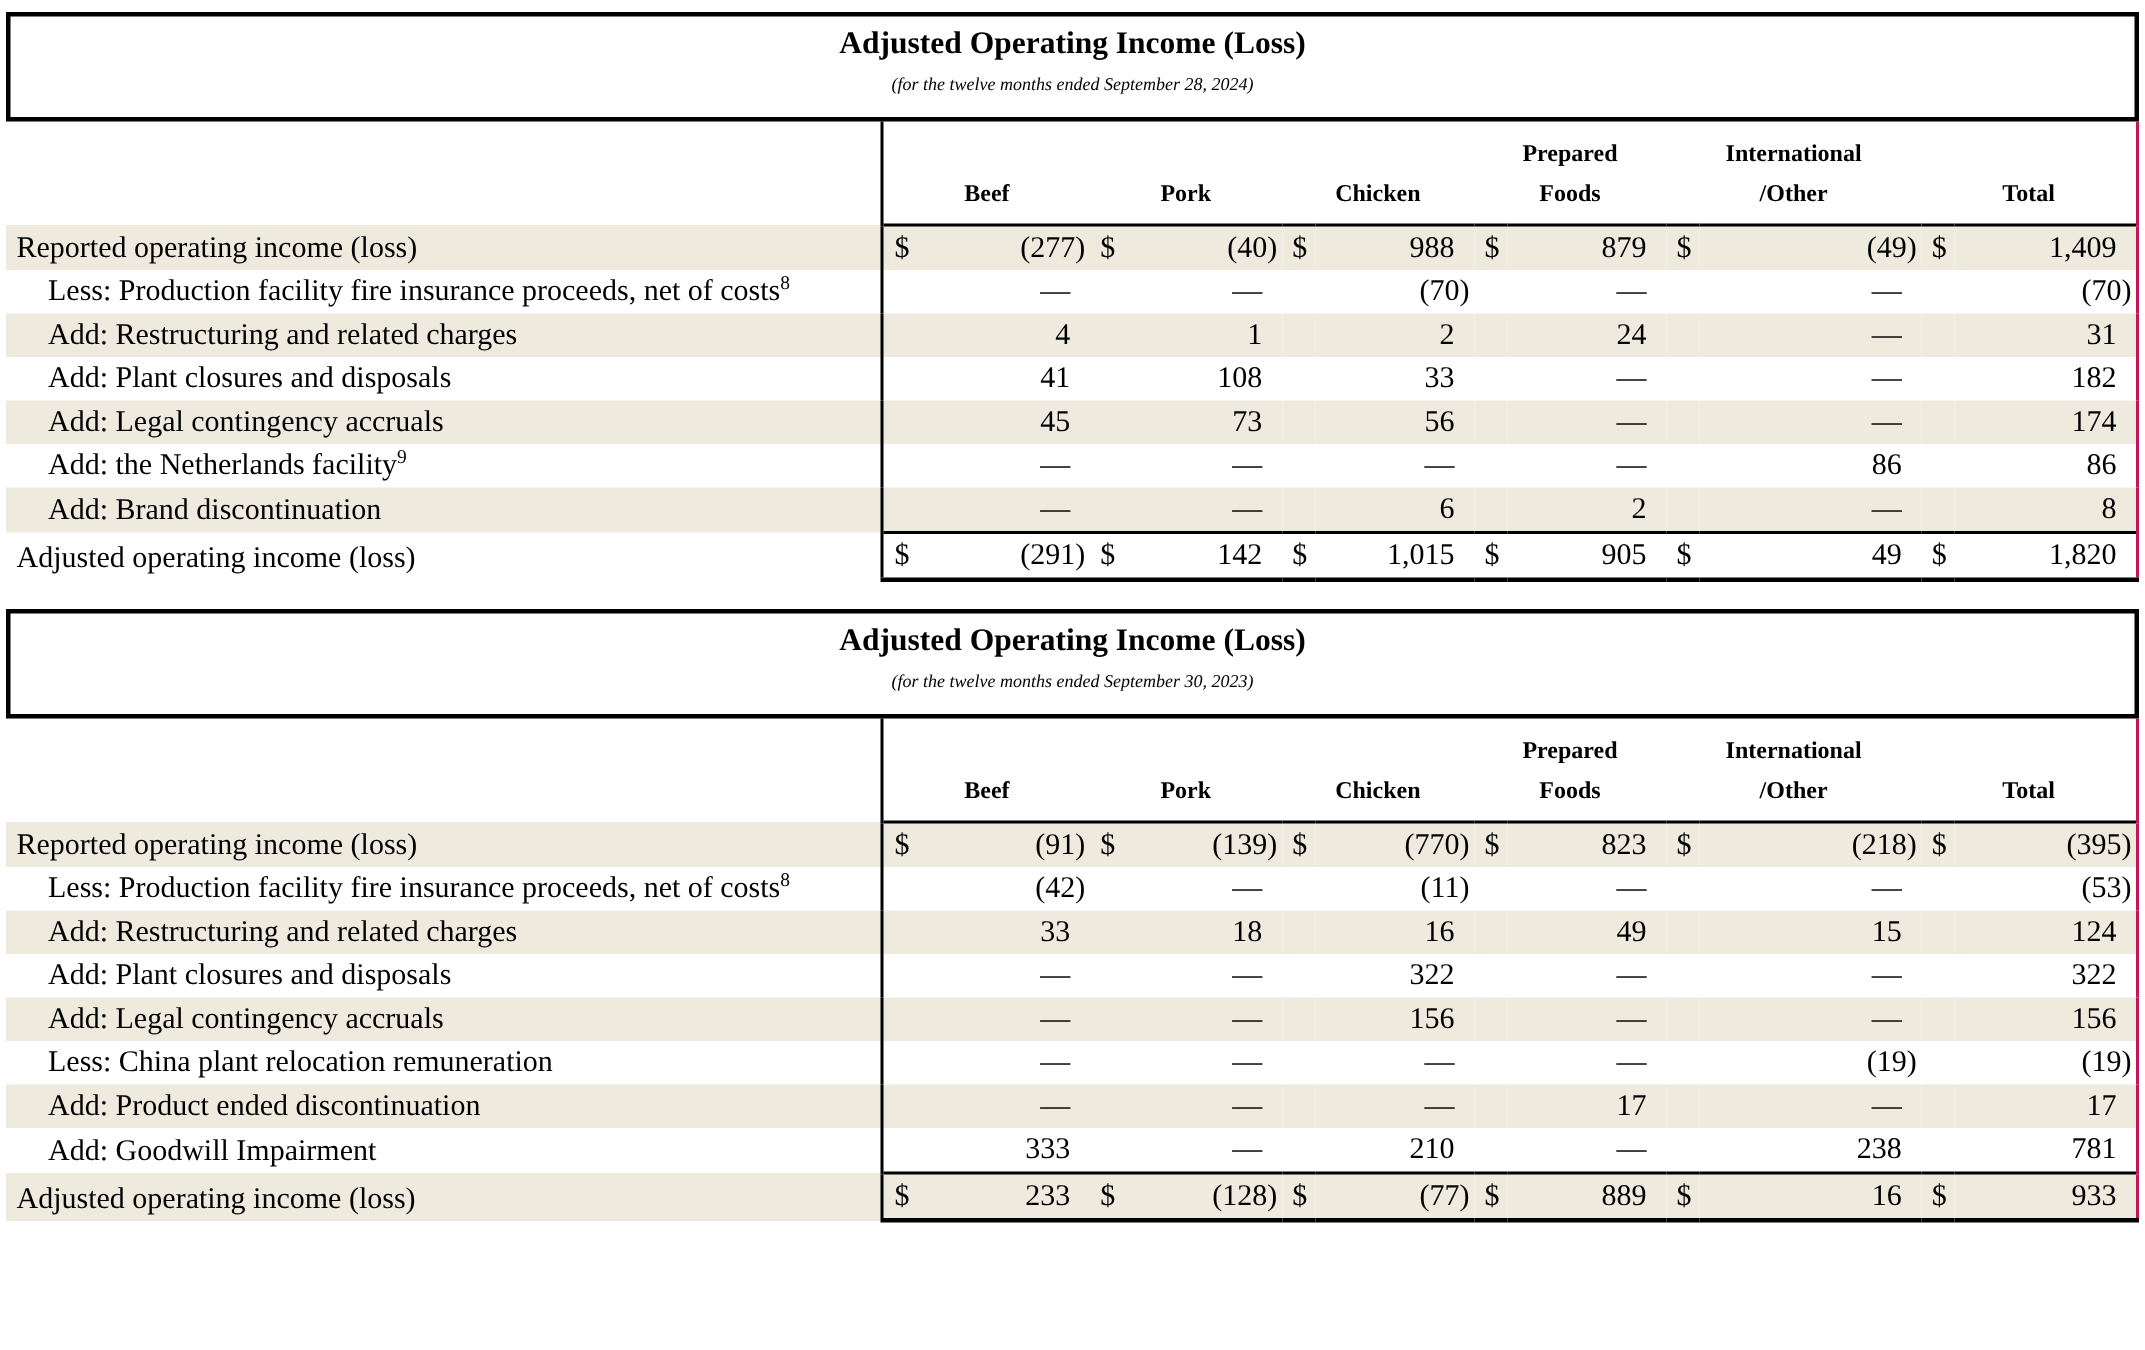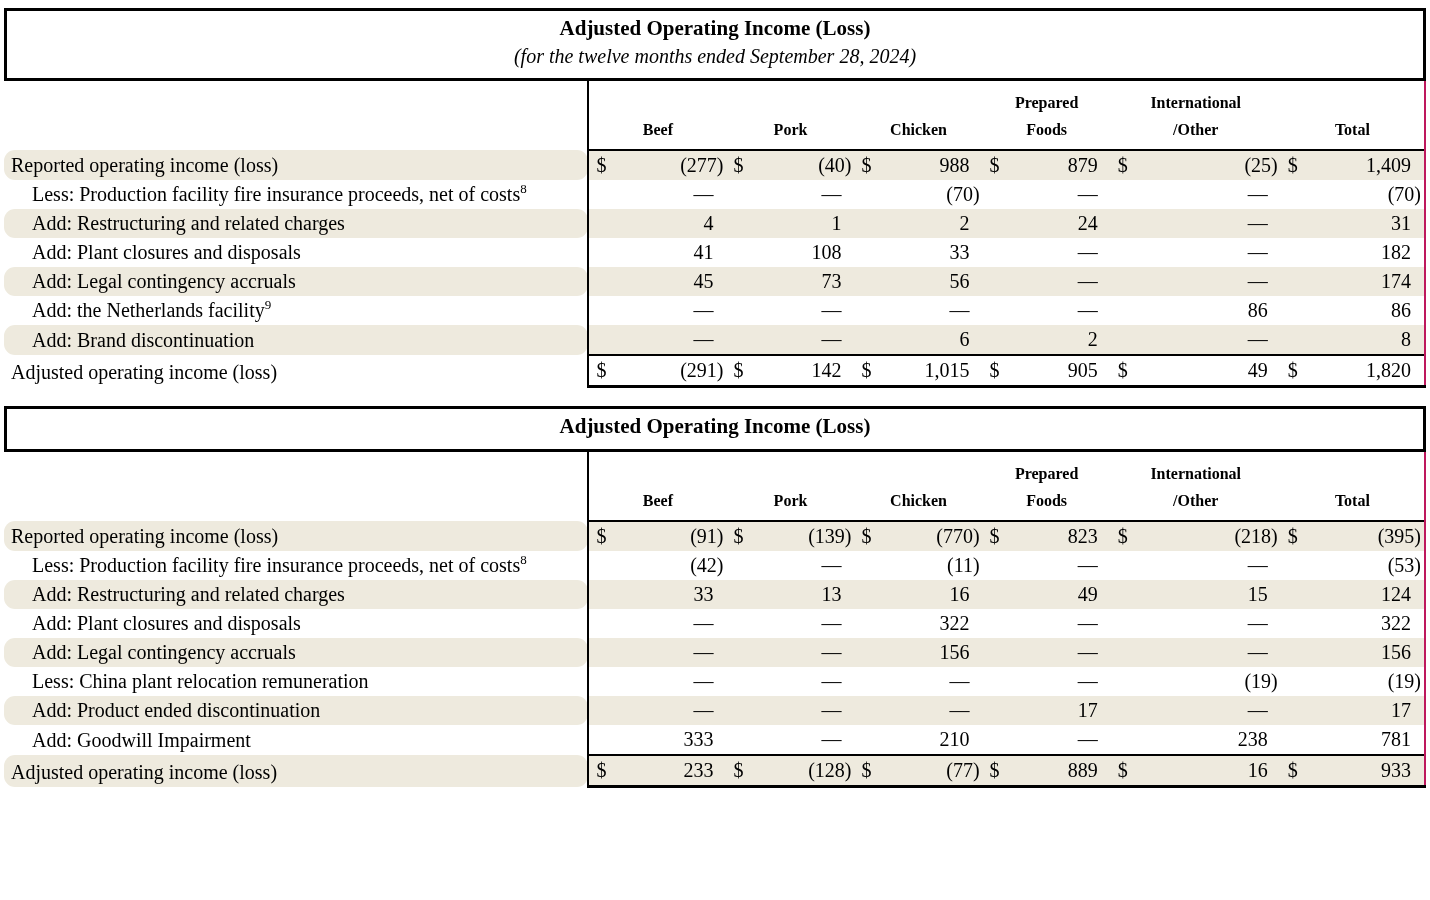--- a/index.html
+++ b/index.html
@@ -9,39 +9,39 @@
     padding:8px 4px 0 4px;
     font-family:"Liberation Serif","DejaVu Serif",serif;
   }
   .tbl{margin-bottom:18px;}
   .titlebox{
     border:3px solid #000;
     text-align:center;
     padding:3px 0 8px 0;
   }
   .t1{font-weight:bold;font-size:21px;line-height:29px;}
-  .t2{font-style:italic;font-size:20px;line-height:27px;}
+  .t2{font-style:italic;font-size:12px;line-height:27px;}
   table.grid{border-collapse:collapse;width:100%;table-layout:fixed;}
   col.c-lbl{width:584px;}
   col.c-d{width:22px;}
   col.c-beef{width:116px;}
   col.c-pork{width:106px;}
   col.c-chicken{width:106px;}
   col.c-prep{width:106px;}
   col.c-intl{width:148px;}
   col.c-total{width:122px;}
   th,td{padding:0;}
   th.colhead{
     font-weight:bold;font-size:16px;line-height:27px;
     text-align:center;vertical-align:bottom;
     white-space:pre-line;
     padding:8px 0 6px 0;
   }
   td{font-size:20px;line-height:29px;vertical-align:bottom;}
-  td.lbl{text-align:left;padding-left:7px;border-radius:11px;}
+  td.lbl{text-align:left;padding-left:7px;}
   td.lbl.ind{padding-left:28px;}
   td.d{text-align:left;padding-left:7px;}
   td.v{text-align:right;padding-right:13px;}
   td.v.paren{padding-right:3px;}
   sup{font-size:13px;line-height:0;}
   tr.shaded td{background:var(--shade,#EEEADE);}
   .divL{border-left:2px solid #000;}
   .divR{border-right:2px solid #be185d;}
   .topline{border-top:2px solid #000;}
   .botline{border-bottom:3px solid #000;}
@@ -89,21 +89,21 @@
             <td class="lbl">Reported operating income (loss)</td>
             <td class="d divL topline">$</td>
             <td class="v paren topline">(277)</td>
             <td class="d topline">$</td>
             <td class="v paren topline">(40)</td>
             <td class="d topline">$</td>
             <td class="v topline">988</td>
             <td class="d topline">$</td>
             <td class="v topline">879</td>
             <td class="d topline">$</td>
-            <td class="v paren topline">(25)</td>
+            <td class="v paren topline">(49)</td>
             <td class="d topline">$</td>
             <td class="v divR topline">1,409</td>
           </tr>
           <tr>
             <td class="lbl ind">Less: Production facility fire insurance proceeds, net of costs<sup>8</sup></td>
             <td class="d divL"></td>
             <td class="v">—</td>
             <td class="d"></td>
             <td class="v">—</td>
             <td class="d"></td>
@@ -204,20 +204,21 @@
             <td class="v topline botline">49</td>
             <td class="d topline botline">$</td>
             <td class="v divR topline botline">1,820</td>
           </tr>
         </tbody>
       </table>
     </section>
     <section class="tbl">
       <div class="titlebox">
         <div class="t1">Adjusted Operating Income (Loss)</div>
+        <div class="t2">(for the twelve months ended September 30, 2023)</div>
       </div>
       <table class="grid">
         <colgroup>
           <col class="c-lbl">
           <col class="c-d">
           <col class="c-beef">
           <col class="c-d">
           <col class="c-pork">
           <col class="c-d">
           <col class="c-chicken">
@@ -270,21 +271,21 @@
             <td class="d"></td>
             <td class="v">—</td>
             <td class="d"></td>
             <td class="v divR paren">(53)</td>
           </tr>
           <tr class="shaded">
             <td class="lbl ind">Add: Restructuring and related charges</td>
             <td class="d divL"></td>
             <td class="v">33</td>
             <td class="d"></td>
-            <td class="v">13</td>
+            <td class="v">18</td>
             <td class="d"></td>
             <td class="v">16</td>
             <td class="d"></td>
             <td class="v">49</td>
             <td class="d"></td>
             <td class="v">15</td>
             <td class="d"></td>
             <td class="v divR">124</td>
           </tr>
           <tr>

